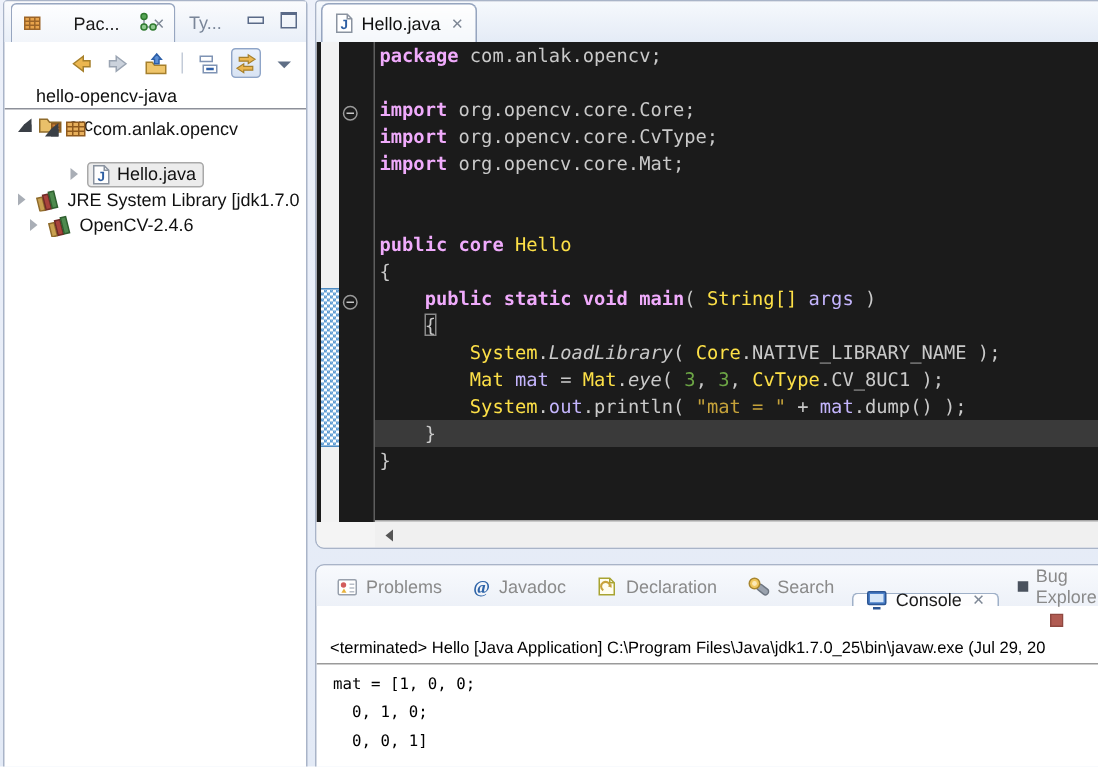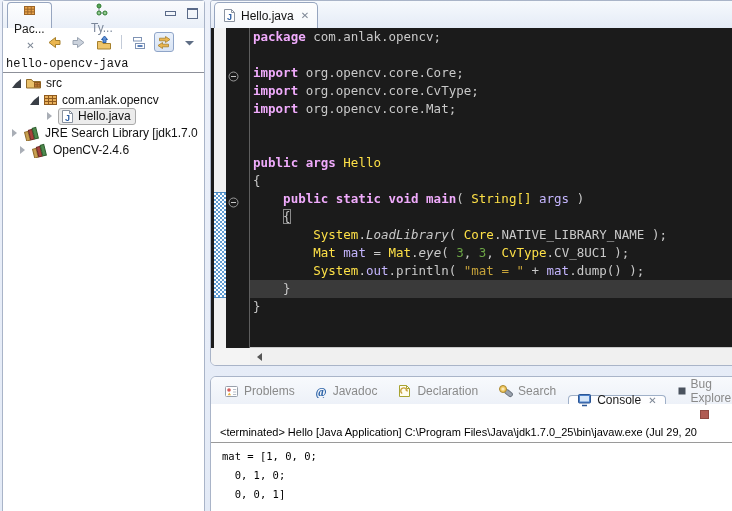--- a/index.html
+++ b/index.html
@@ -7,38 +7,38 @@
     width:732px;height:511px;position:relative;overflow:hidden;
     background:linear-gradient(#EDF1FA,#E3EAF6);
     font-family:"Liberation Sans",sans-serif;
     -webkit-font-smoothing:antialiased;
   }
   .view{position:absolute;background:#FFF;border:1px solid #A9B4C8;box-sizing:border-box;}
 
   
   #left-view{left:2px;top:0;width:203px;height:515px;border-radius:3px 3px 0 0;}
   .vtabbar{position:relative;height:27px;background:linear-gradient(#FAFBFD,#E9EFF8);}
-  .vtab{position:absolute;top:1px;height:25px;display:flex;align-items:center;gap:4px;
-        padding:0 6px;font-size:12px;color:#1A1A1A;flex-direction:column;}
+  .vtab{position:absolute;top:1px;height:25px;display:flex;align-items:center;gap:20px;
+        padding:0 6px;font-size:12px;color:#1A1A1A;}
   .vtab.active{background:linear-gradient(#FDFEFF,#F2F5FA);border:1px solid #97A6C0;
         border-bottom:none;border-radius:4px 4px 0 0;}
   .vtab.inactive{color:#7A8699;}
   .tab-close{font-size:10px;color:#7D8795;margin-left:2px;cursor:default;}
   .winbtns{position:absolute;right:6px;top:7px;display:flex;gap:11px;}
   .wbtn{display:block;}
   .glyph-min{display:block;width:9px;height:3px;border:1px solid #5A6A88;margin-top:3px;}
   .glyph-max{display:block;width:9px;height:8px;border:1px solid #5A6A88;border-top-width:2px;}
   .vtoolbar{position:absolute;top:28px;left:0;right:0;height:26px;display:flex;
         align-items:center;justify-content:flex-end;gap:5px;padding-right:5px;}
   .tsep{width:1px;height:14px;background:#C3CBD8;margin:0 2px;}
   .tbtn{display:flex;align-items:center;justify-content:center;width:20px;height:20px;}
   .tbtn.pressed{background:linear-gradient(#EAF1FB,#D8E3F3);border:1px solid #8FA5C8;
         border-radius:3px;box-sizing:border-box;}
   .tree{position:absolute;top:56px;left:0;right:0;bottom:0;font-size:12px;color:#111;overflow:hidden;}
-  .proj-header{position:absolute;top:0;left:3px;white-space:nowrap;font-family:Liberation Mono, monospace;}
+  .proj-header{position:absolute;top:0;left:21px;white-space:nowrap;}
   .tree-sep{position:absolute;top:15px;left:0;right:0;border-top:1px solid #8D9099;}
   .trow{position:absolute;left:0;right:0;height:16px;display:flex;align-items:center;white-space:nowrap;}
   .tw-exp{border:4px solid transparent;border-right:5px solid #3A3F46;border-bottom:5px solid #3A3F46;
         width:0;height:0;margin-right:4px;}
   .tw-col{border-top:4px solid transparent;border-bottom:4px solid transparent;
         border-left:5px solid #A9AEB6;width:0;height:0;margin-right:6px;}
   .ticon{display:inline-flex;margin-right:4px;flex:none;}
   .tsel{display:inline-flex;align-items:center;background:#ECECEC;border:1px solid #A9A9A9;
         border-radius:3px;padding:0 4px 0 2px;height:15px;}
 
@@ -184,21 +184,21 @@
       <span class="tw-exp"></span>
       <span class="ticon">
           <svg width="17" height="14">
             <path d="M1.5 3.5 h5 l1.5 2 h7.5 v6.5 h-14 z" fill="#E9C06A" stroke="#8F6B2B"></path>
             <rect x="9.5" y="6.5" width="5.5" height="4.5" fill="#C87E3C" stroke="#8F5A1E"></rect>
             <path d="M9.5 8.8 h5.5 M12.2 6.5 v4.5" stroke="#8F5A1E"></path>
           </svg>
         </span>
       <span>src</span>
     </div>
-    <div class="trow" style="top:35px;padding-left:27px">
+    <div class="trow" style="top:21px;padding-left:27px">
       <span class="tw-exp"></span>
       <span class="ticon">
           <svg width="15" height="14">
             <rect x="1.5" y="2.5" width="12" height="9" fill="#E8B05C" stroke="#8F5A1E"></rect>
             <path d="M1.5 5.5 h12 M1.5 8.5 h12 M5.5 2.5 v9 M9.5 2.5 v9" stroke="#8F5A1E"></path>
           </svg>
         </span>
       <span>com.anlak.opencv</span>
     </div>
     <div class="trow" style="top:51px;padding-left:44px">
@@ -218,21 +218,21 @@
       <span class="tw-col"></span>
       <span class="ticon">
           <svg width="18" height="15">
             <g transform="rotate(-14 9 8)">
               <rect x="2.2" y="4.5" width="3.6" height="9" fill="#C9A050" stroke="#8F6B2B"></rect>
               <rect x="6.4" y="3.5" width="3.6" height="10" fill="#A8433C" stroke="#6E2A26"></rect>
               <rect x="10.6" y="2.5" width="3.6" height="11" fill="#4E8A4E" stroke="#2F5F2F"></rect>
             </g>
           </svg>
         </span>
-      <span>JRE Search Library [jdk1.7.0</span>
+      <span>JRE System Library [jdk1.7.0</span>
     </div>
     <div class="trow" style="top:85px;padding-left:17px">
       <span class="tw-col"></span>
       <span class="ticon">
           <svg width="18" height="15">
             <g transform="rotate(-14 9 8)">
               <rect x="2.2" y="4.5" width="3.6" height="9" fill="#C9A050" stroke="#8F6B2B"></rect>
               <rect x="6.4" y="3.5" width="3.6" height="10" fill="#A8433C" stroke="#6E2A26"></rect>
               <rect x="10.6" y="2.5" width="3.6" height="11" fill="#4E8A4E" stroke="#2F5F2F"></rect>
             </g>
@@ -273,21 +273,21 @@
     </div>
     <div class="fold-sep"></div>
     <div class="code-area">
         <div class="code-line"><span class="seg-kw">package</span><span class="seg-pl"> com.anlak.opencv;</span></div>
         <div class="code-line"></div>
         <div class="code-line"><span class="seg-kw">import</span><span class="seg-pl"> org.opencv.core.Core;</span></div>
         <div class="code-line"><span class="seg-kw">import</span><span class="seg-pl"> org.opencv.core.CvType;</span></div>
         <div class="code-line"><span class="seg-kw">import</span><span class="seg-pl"> org.opencv.core.Mat;</span></div>
         <div class="code-line"></div>
         <div class="code-line"></div>
-        <div class="code-line"><span class="seg-kw">public args</span><span class="seg-pl"> </span><span class="seg-cls">Hello</span></div>
+        <div class="code-line"><span class="seg-kw">public core</span><span class="seg-pl"> </span><span class="seg-cls">Hello</span></div>
         <div class="code-line"><span class="seg-pl">{</span></div>
         <div class="code-line"><span class="seg-pl">    </span><span class="seg-kw">public static void main</span><span class="seg-pl">( </span><span class="seg-cls">String[]</span><span class="seg-pl"> </span><span class="seg-var">args</span><span class="seg-pl"> )</span></div>
         <div class="code-line"><span class="seg-pl">    </span><span class="seg-box">{</span></div>
         <div class="code-line"><span class="seg-pl">        </span><span class="seg-cls">System</span><span class="seg-pl">.</span><span class="seg-mi">LoadLibrary</span><span class="seg-pl">( </span><span class="seg-cls">Core</span><span class="seg-pl">.NATIVE_LIBRARY_NAME );</span></div>
         <div class="code-line"><span class="seg-pl">        </span><span class="seg-cls">Mat</span><span class="seg-pl"> </span><span class="seg-var">mat</span><span class="seg-pl"> = </span><span class="seg-cls">Mat</span><span class="seg-pl">.</span><span class="seg-mi">eye</span><span class="seg-pl">( </span><span class="seg-num">3</span><span class="seg-pl">, </span><span class="seg-num">3</span><span class="seg-pl">, </span><span class="seg-cls">CvType</span><span class="seg-pl">.CV_8UC1 );</span></div>
         <div class="code-line"><span class="seg-pl">        </span><span class="seg-cls">System</span><span class="seg-pl">.</span><span class="seg-var">out</span><span class="seg-pl">.println( </span><span class="seg-str">"mat = "</span><span class="seg-pl"> + </span><span class="seg-var">mat</span><span class="seg-pl">.dump() );</span></div>
         <div class="code-line current"><span class="seg-pl">    }</span></div>
         <div class="code-line"><span class="seg-pl">}</span></div>
       </div>
   </div>

